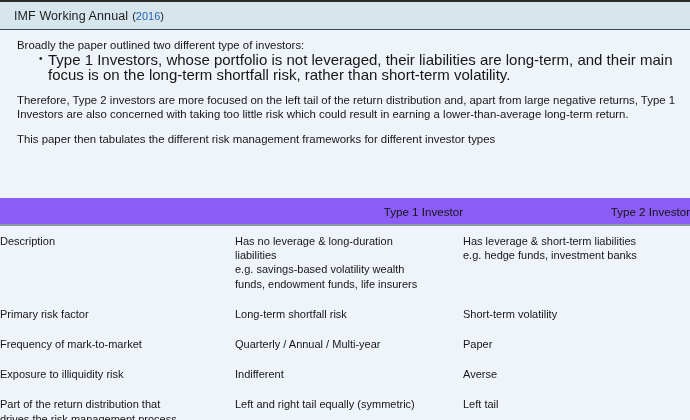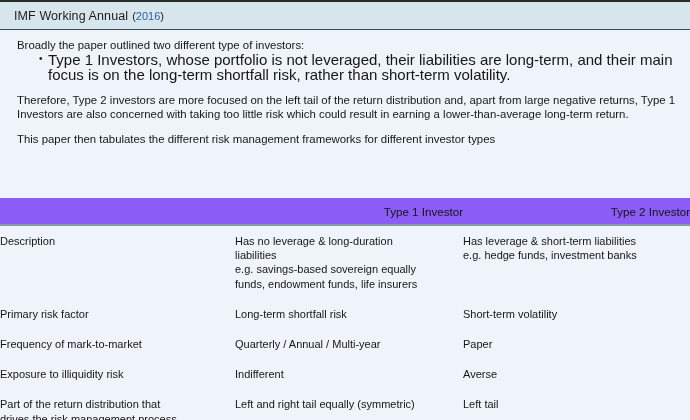--- a/index.html
+++ b/index.html
@@ -148,21 +148,21 @@
         <th class="col-t2">Type 2 Investor</th>
       </tr>
     </thead>
     <tbody>
 
       <tr>
         <td class="c1">Description</td>
         <td class="c2">
           <span class="cellline">Has no leverage &amp; long-duration</span>
           <span class="cellline">liabilities</span>
-          <span class="cellline">e.g. savings-based sovereign equally</span>
+          <span class="cellline">e.g. savings-based volatility wealth</span>
           <span class="cellline">funds, endowment funds, life insurers</span>
         </td>
         <td class="c3">
           <span class="cellline">Has leverage &amp; short-term liabilities</span>
           <span class="cellline">e.g. hedge funds, investment banks</span>
         </td>
       </tr>
 
       <tr>
         <td class="c1">Primary risk factor</td>

